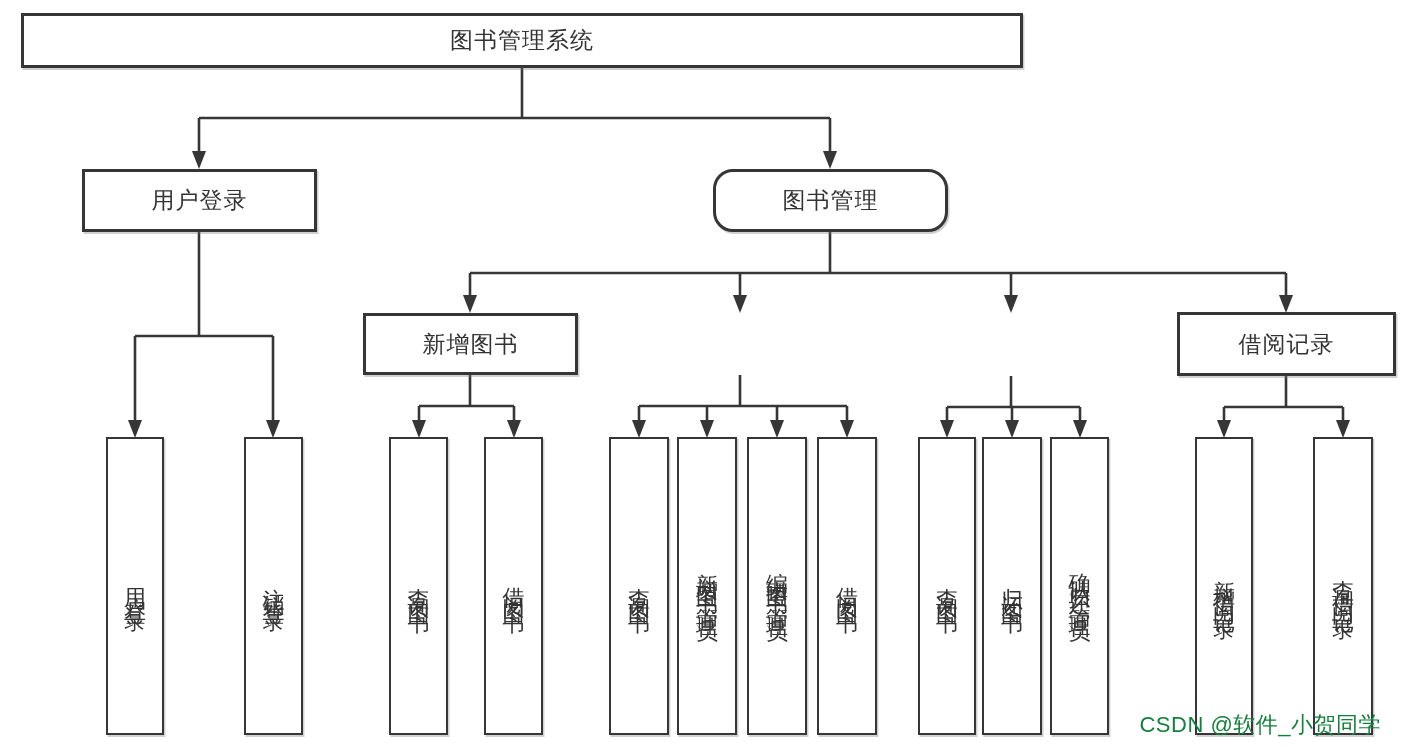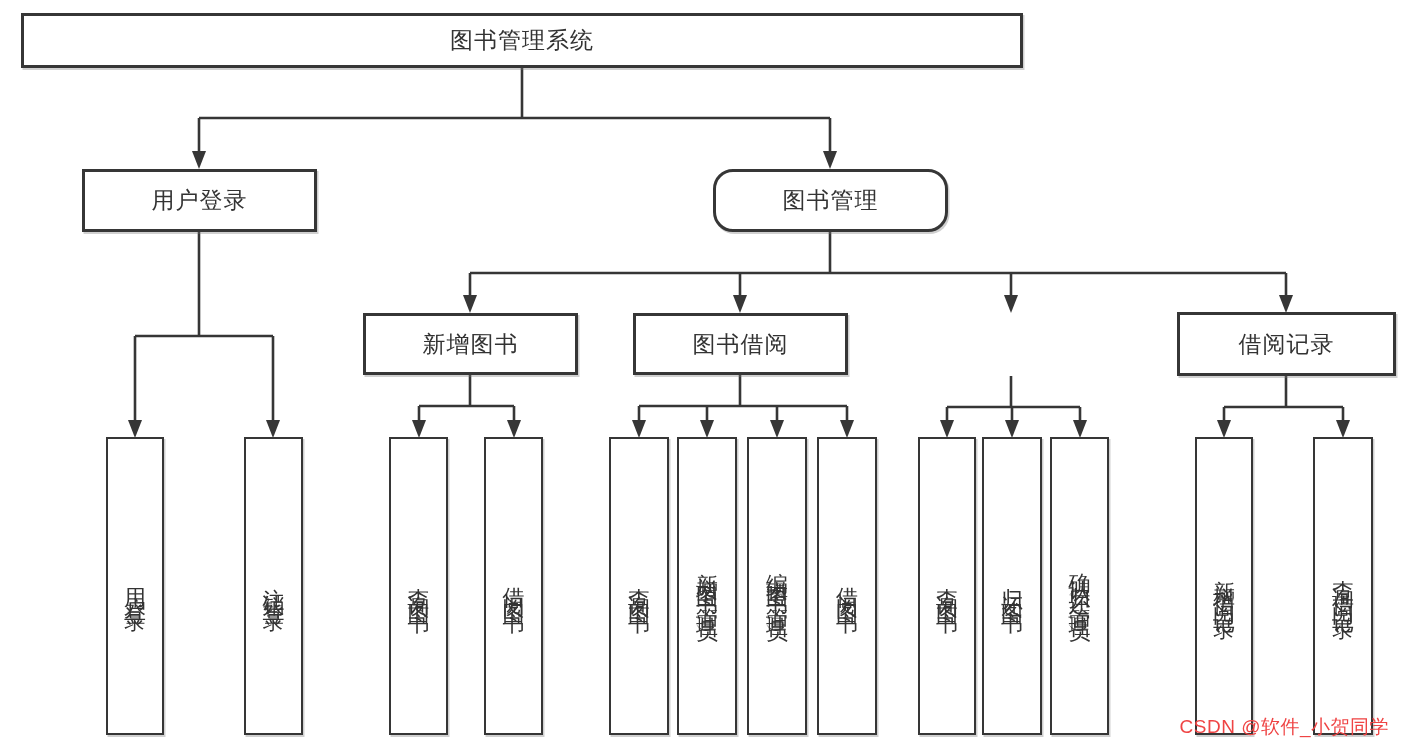--- a/index.html
+++ b/index.html
@@ -40,24 +40,24 @@
     writing-mode: vertical-rl;
     text-orientation: mixed;
     font-size: 22px;
     letter-spacing: 8px;
     line-height: 1;
     white-space: nowrap;
   }
   .vtext.long { letter-spacing: 7px; }
   #watermark {
     position: absolute;
-    right: 16px;
+    right: 24px;
     bottom: 7px;
-    font-size: 19px;
-    color: #ef4444;
+    font-size: 22px;
+    color: #15803d;
     letter-spacing: 0.5px;
     z-index: 10;
     white-space: nowrap;
   }
 </style>
 </head>
 <body>
 
 <div id="stage">
 
@@ -137,23 +137,20 @@
   <div class="node h" style="left:82px; top:169px; width:235px; height:63px;">
     <span>用户登录</span>
   </div>
   <div class="node h" style="left:713px; top:169px; width:235px; height:63px;border-radius:20px;">
     <span>图书管理</span>
   </div>
 
   <div class="node h" style="left:363px; top:313px; width:215px; height:62px;">
     <span>新增图书</span>
   </div>
-  <div class="node h" style="left:633px; top:313px; width:215px; height:62px;">
-    <span>图书借阅</span>
-  </div>
   <div class="node h" style="left:1177px; top:312px; width:219px; height:64px;">
     <span>借阅记录</span>
   </div>
 
   <div class="node leaf" style="left:106px; top:437px; width:58px; height:298px;">
     <span class="vtext">用户登录</span>
   </div>
   <div class="node leaf" style="left:244px; top:437px; width:59px; height:298px;">
     <span class="vtext">注销登录</span>
   </div>

